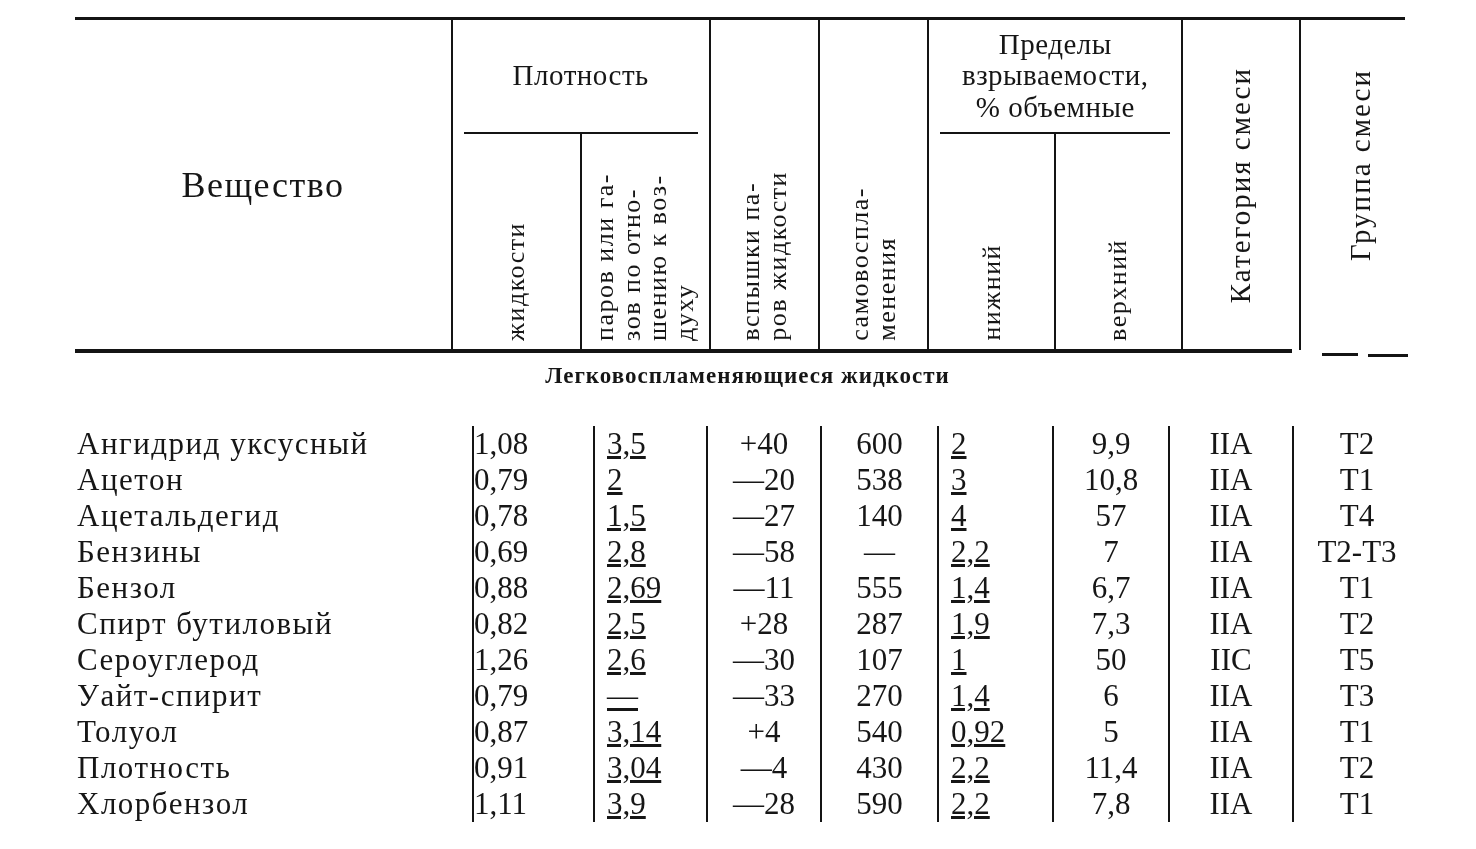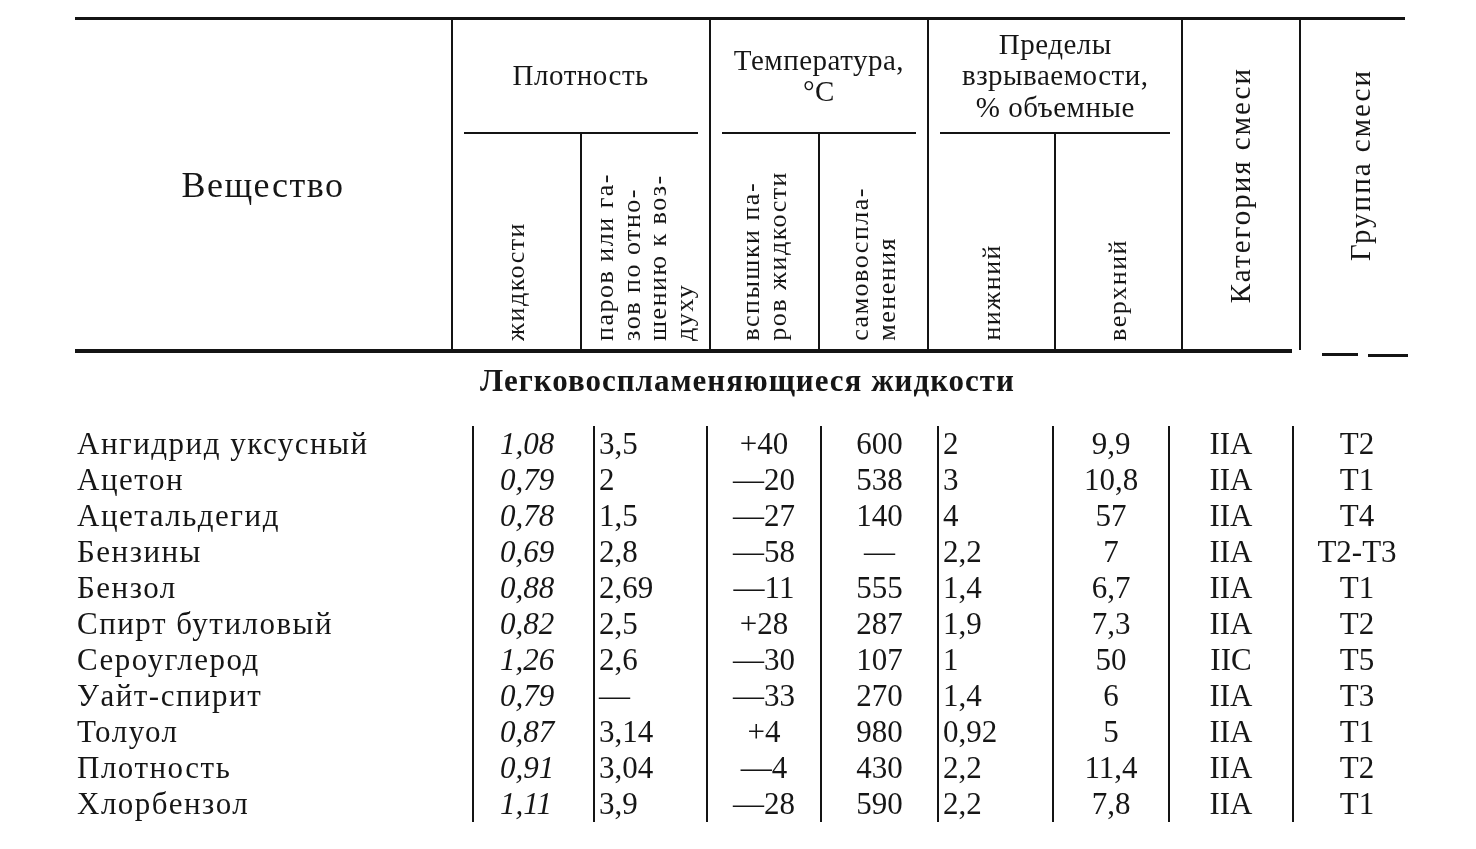--- a/index.html
+++ b/index.html
@@ -36,32 +36,32 @@
     font-size:26px;line-height:1.02;letter-spacing:1.5px;}
   .col-category,.col-groupmix{border-left:2px solid #141414;
     display:flex;align-items:center;justify-content:center;}
   .col-category{width:124px;}
   .col-groupmix{width:128px;}
   .col-category .vtext,.col-groupmix .vtext{font-size:29px;letter-spacing:2px;}
   .col-groupmix .vtext{padding-top:40px;}
 
   
   .section-title{position:absolute;left:75px;top:363px;width:1345px;text-align:center;
-    font-weight:bold;font-size:31px;letter-spacing:1px;}
+    font-weight:bold;font-size:23px;letter-spacing:1px;}
 
   
   .tbody{position:absolute;left:75px;top:426px;width:1345px;display:grid;
     grid-template-columns:397px 121px 113px 114px 117px 115px 116px 124px 128px;
     grid-auto-rows:36px;font-size:31px;}
   .tr{display:contents;}
   .td{box-sizing:border-box;display:flex;align-items:center;white-space:nowrap;}
   .td.bl{border-left:2px solid #141414;}
   .td.name{padding-left:2px;letter-spacing:1.5px;}
-  .td.pl18{padding-left:26px;font-style:italic;}
-  .td.pl12{padding-left:4px;}
+  .td.pl18{padding-left:0;}
+  .td.pl12{padding-left:12px;text-decoration:underline;}
   .td.ctr{justify-content:center;}
 </style>
 </head>
 <body>
 
 <div class="sheet">
 
   <div class="rule-top"></div>
 
   <div class="thead">
@@ -78,22 +78,20 @@
         <div class="g-sub">
           <span class="vtext">паров или га-
 зов по отно-
 шению к воз-
 духу</span>
         </div>
       </div>
     </div>
 
     <div class="col hgroup hg-temp">
-      <div class="g-title">Температура,
-°С</div>
       <div class="g-subs">
         <div class="g-sub">
           <span class="vtext">вспышки па-
 ров жидкости</span>
         </div>
         <div class="g-sub">
           <span class="vtext">самовоспла-
 менения</span>
         </div>
       </div>
@@ -224,21 +222,21 @@
       <div class="td bl ctr">6</div>
       <div class="td bl ctr">IIA</div>
       <div class="td bl ctr">Т3</div>
     </div>
 
     <div class="tr">
       <div class="td name">Толуол</div>
       <div class="td bl pl18">0,87</div>
       <div class="td bl pl12">3,14</div>
       <div class="td bl ctr">+4</div>
-      <div class="td bl ctr">980</div>
+      <div class="td bl ctr">540</div>
       <div class="td bl pl12">0,92</div>
       <div class="td bl ctr">5</div>
       <div class="td bl ctr">IIA</div>
       <div class="td bl ctr">Т1</div>
     </div>
 
     <div class="tr">
       <div class="td name">Плотность</div>
       <div class="td bl pl18">0,91</div>
       <div class="td bl pl12">3,04</div>

